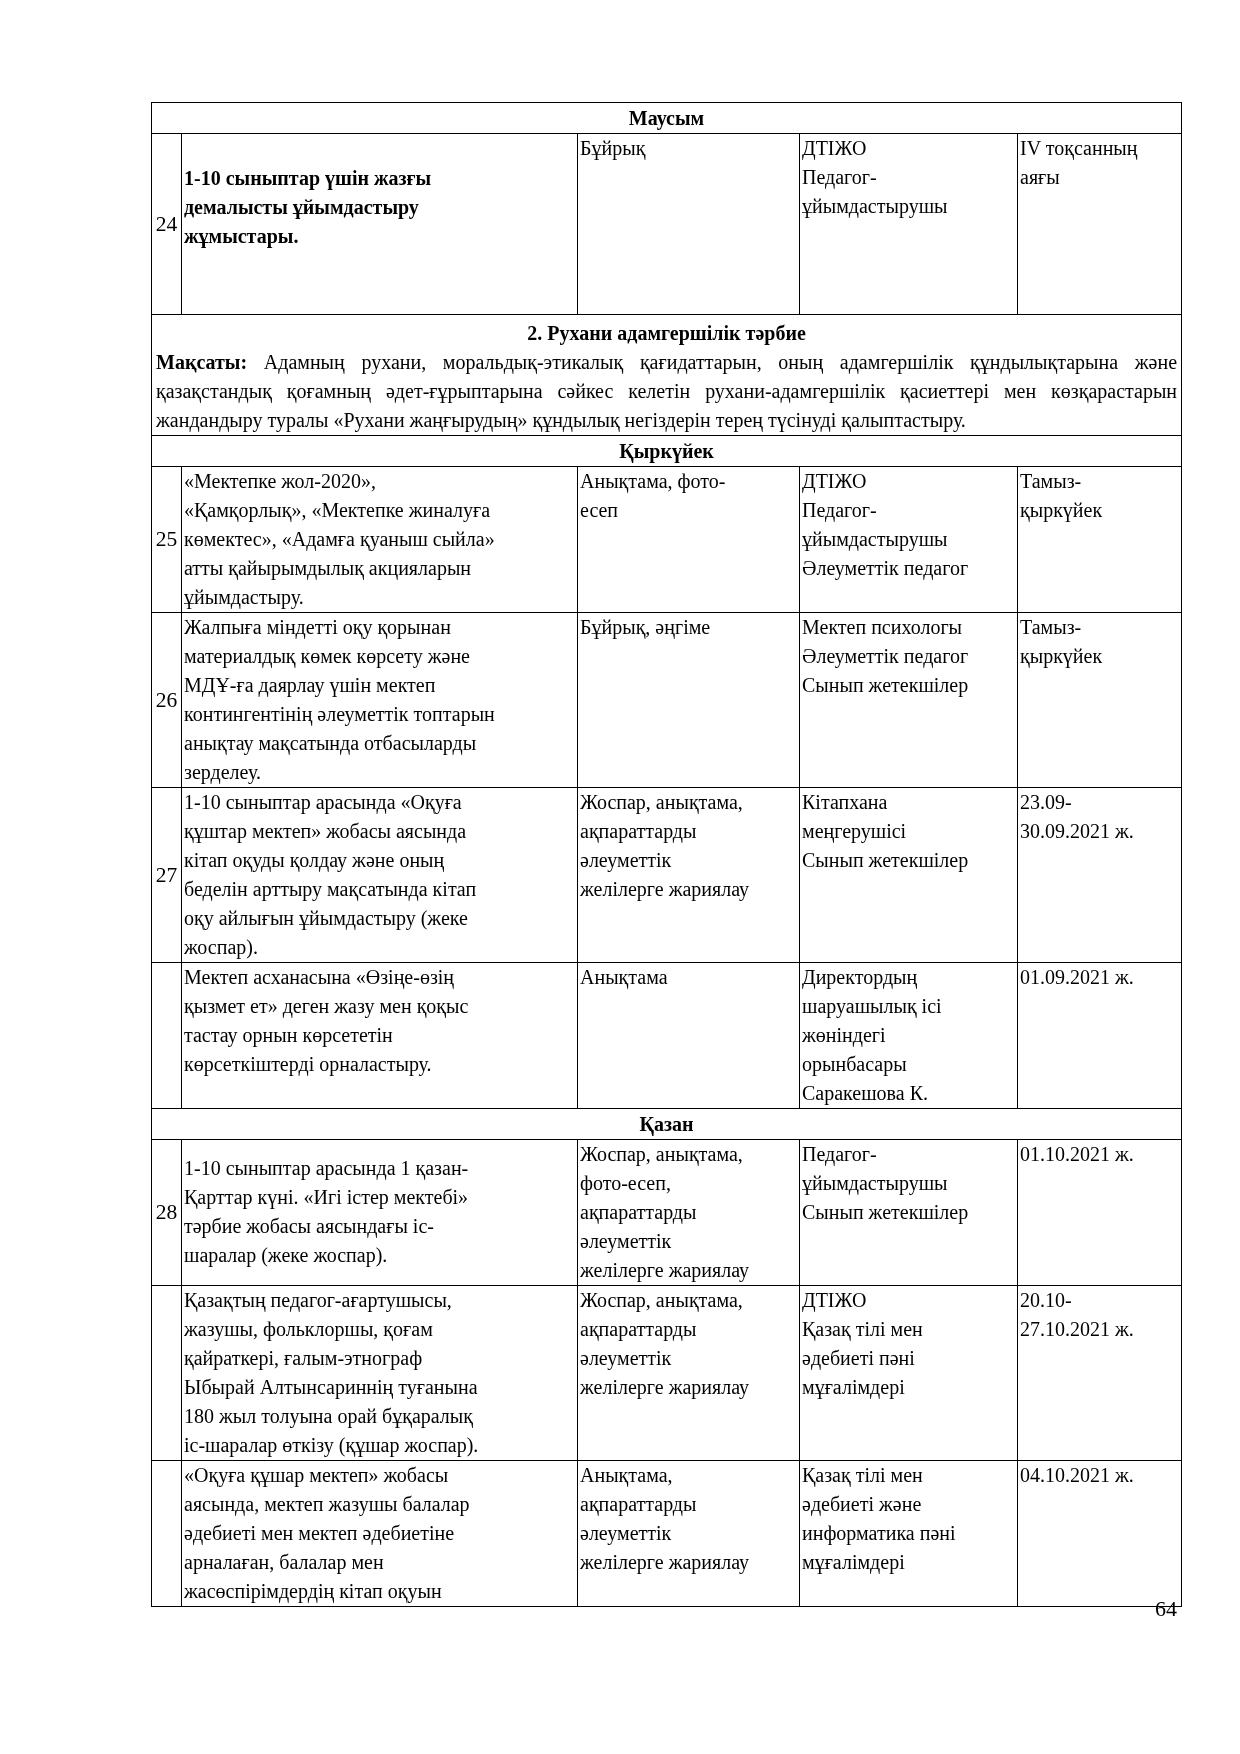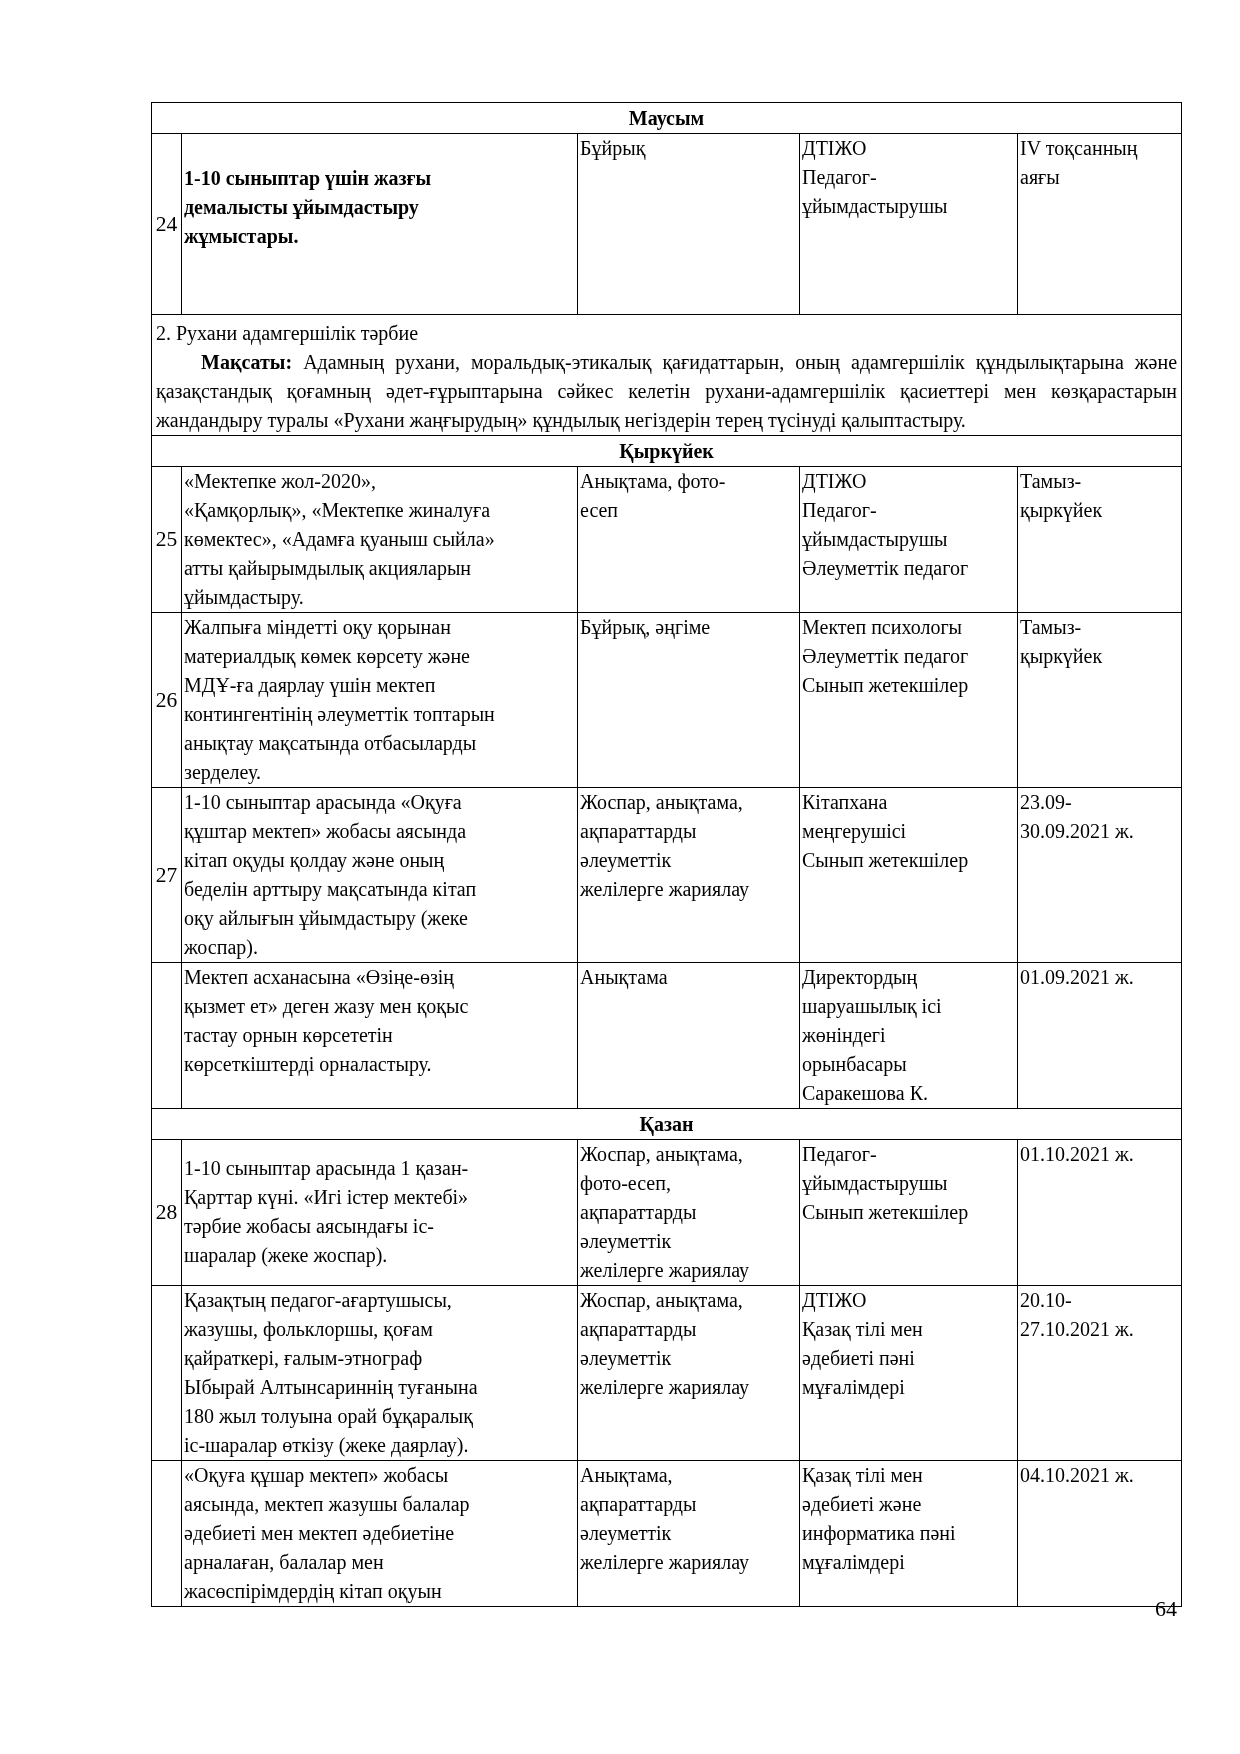--- a/index.html
+++ b/index.html
@@ -4,23 +4,23 @@
 <style>
   html, body { margin: 0; padding: 0; background: #ffffff; }
   body { width: 1240px; height: 1754px; position: relative; overflow: hidden;
          font-family: "Liberation Serif", "DejaVu Serif", serif; color: #000; }
   .page { position: absolute; left: 151px; top: 102px; width: 1030px; }
   table { border-collapse: collapse; width: 1030px; table-layout: fixed; }
   td { border: 1.5px solid #000; vertical-align: top; font-size: 20px; line-height: 29px;
        padding: 0 2px; }
   td.num { vertical-align: middle; text-align: center; padding: 0; font-size: 21.5px; }
   td.month { text-align: center; font-weight: bold; height: 30px; line-height: 30px; }
-  .section-title { font-weight: normal; }
+  .section-title { font-weight: bold; text-align: center; }
   .goal { text-align: justify; }
-  .goal b { font-weight: bold; margin-left: 45px; }
+  .goal b { font-weight: bold; }
   .line { display: block; white-space: nowrap; }
   .page-number { position: absolute; left: 1155px; top: 1596px; font-size: 22px; }
   .r24 td { height: 150px; }
   .r24 td.desc { vertical-align: top; padding-top: 30px; font-weight: bold; }
   .r27b td.desc { }
   .r28 td.desc { padding-top: 14px; }
 </style>
 </head>
 <body>
 
@@ -195,21 +195,21 @@
           </td>
         </tr>
       <tr>
           <td class="num"></td>
           <td class="desc">
             <span class="line">Қазақтың педагог-ағартушысы,</span>
             <span class="line">жазушы, фольклоршы, қоғам</span>
             <span class="line">қайраткері, ғалым-этнограф</span>
             <span class="line">Ыбырай Алтынсариннің туғанына</span>
             <span class="line">180 жыл толуына орай бұқаралық</span>
-            <span class="line">іс-шаралар өткізу (жеке даярлау).</span>
+            <span class="line">іс-шаралар өткізу (құшар жоспар).</span>
           </td>
           <td class="form">
             <span class="line">Жоспар, анықтама,</span>
             <span class="line">ақпараттарды</span>
             <span class="line">әлеуметтік</span>
             <span class="line">желілерге жариялау</span>
           </td>
           <td class="resp">
             <span class="line">ДТІЖО</span>
             <span class="line">Қазақ тілі мен</span>

